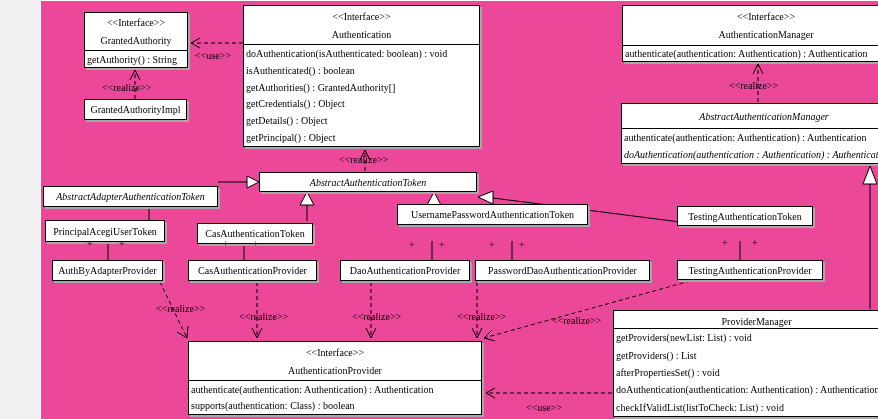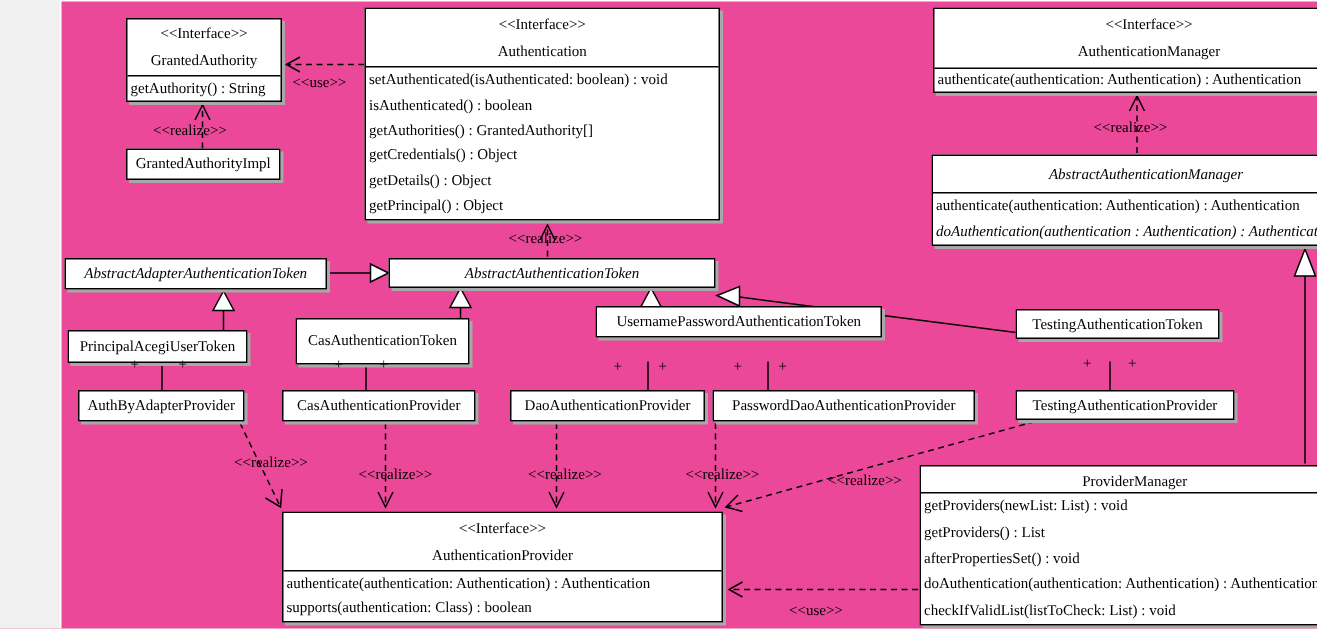--- a/index.html
+++ b/index.html
@@ -135,21 +135,21 @@
   <div class="box" style="left:44px;top:99px;width:103px;height:21px">
     <div class="nm1">GrantedAuthorityImpl</div>
   </div>
 
   <div class="box" style="left:203px;top:5px;width:237px;height:142px">
     <div class="hd" style="height:36px">
       <div>&lt;&lt;Interface&gt;&gt;</div>
       <div>Authentication</div>
     </div>
     <div class="ms">
-      <div class="m">setAuthenticated(isAuthenticated: boolean) : void</div>
+      <div class="m">doAuthentication(isAuthenticated: boolean) : void</div>
       <div class="m">isAuthenticated() : boolean</div>
       <div class="m">getAuthorities() : GrantedAuthority[]</div>
       <div class="m">getCredentials() : Object</div>
       <div class="m">getDetails() : Object</div>
       <div class="m">getPrincipal() : Object</div>
     </div>
   </div>
 
   <div class="box" style="left:582px;top:5px;width:288px;height:57px">
     <div class="hd" style="height:37px">
@@ -164,32 +164,32 @@
   <div class="box" style="left:581px;top:103px;width:286px;height:61px">
     <div class="hd it" style="height:22px;justify-content:center">
       <div>AbstractAuthenticationManager</div>
     </div>
     <div class="ms">
       <div class="m">authenticate(authentication: Authentication) : Authentication</div>
       <div class="m it">doAuthentication(authentication : Authentication) : Authentication</div>
     </div>
   </div>
 
-  <div class="box" style="left:3px;top:172px;width:175px;height:21px">
+  <div class="box" style="left:3px;top:186px;width:175px;height:21px">
     <div class="nm1 it">AbstractAdapterAuthenticationToken</div>
   </div>
 
   <div class="box" style="left:219px;top:172px;width:218px;height:20px">
     <div class="nm1 it">AbstractAuthenticationToken</div>
   </div>
 
   <div class="box" style="left:5px;top:220px;width:120px;height:22px">
     <div class="nm1">PrincipalAcegiUserToken</div>
   </div>
-  <div class="box" style="left:157px;top:212px;width:116px;height:31px">
+  <div class="box" style="left:157px;top:223px;width:116px;height:21px">
     <div class="nm1">CasAuthenticationToken</div>
   </div>
   <div class="box" style="left:357px;top:204px;width:191px;height:21px">
     <div class="nm1">UsernamePasswordAuthenticationToken</div>
   </div>
   <div class="box" style="left:637px;top:206px;width:136px;height:20px">
     <div class="nm1">TestingAuthenticationToken</div>
   </div>
 
   <div class="box" style="left:12px;top:260px;width:111px;height:21px">

